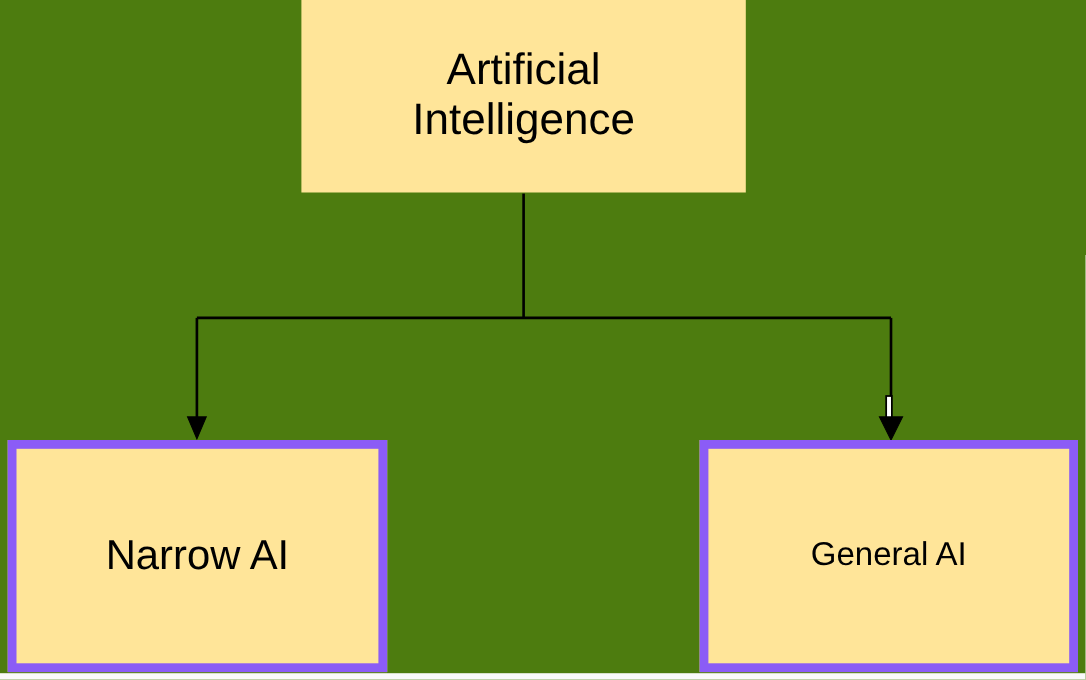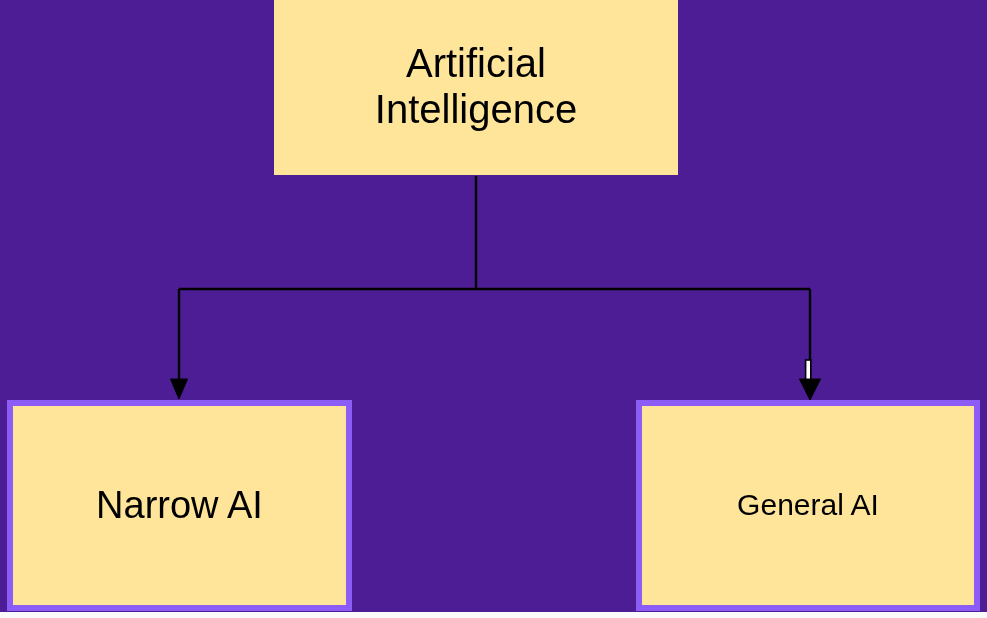--- a/index.html
+++ b/index.html
@@ -4,21 +4,21 @@
 <style>
   html, body {
     margin: 0;
     padding: 0;
     background: #ffffff;
   }
   #canvas {
     position: relative;
     width: 987px;
     height: 618px;
-    background: #4c1d95;
+    background: #4d7c0f;
     overflow: hidden;
     font-family: "Liberation Sans", "DejaVu Sans", sans-serif;
   }
   
   .bottom-strip {
     position: absolute;
     left: 0;
     bottom: 0;
     width: 987px;
     height: 6px;
@@ -30,21 +30,21 @@
     background: #ffe599;
     display: flex;
     align-items: center;
     justify-content: center;
     text-align: center;
     color: #000000;
     line-height: 1.16;
     -webkit-font-smoothing: antialiased;
   }
   .node.bordered {
-    border: 6px solid #8b5cf6;
+    border: 8px solid #8b5cf6;
   }
   .node-label {
     display: block;
     padding: 0 6px;
     white-space: pre-line;
   }
 
   
   #node-root {
     left: 274px;

